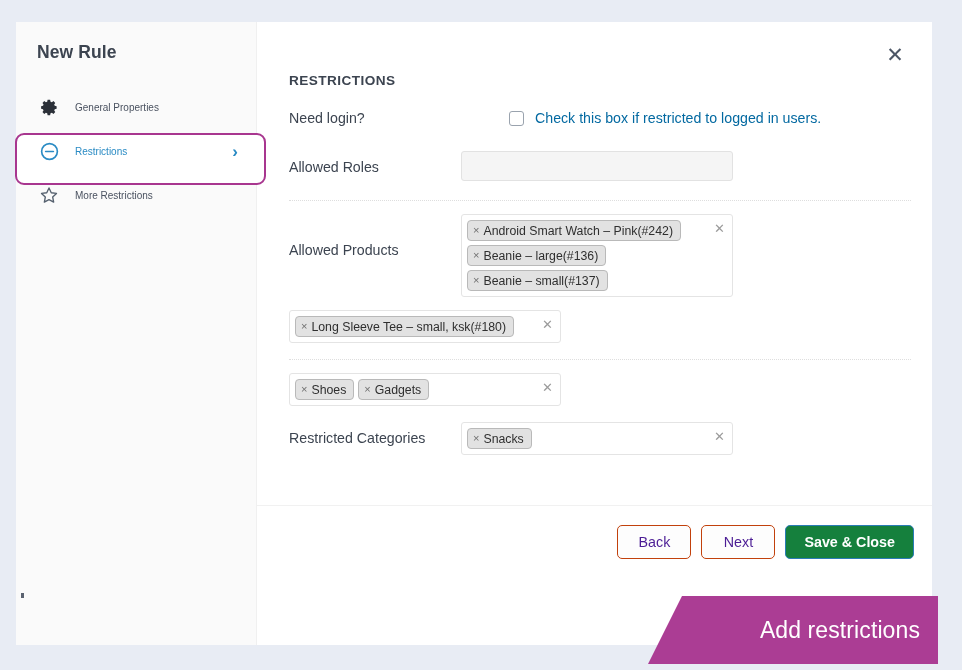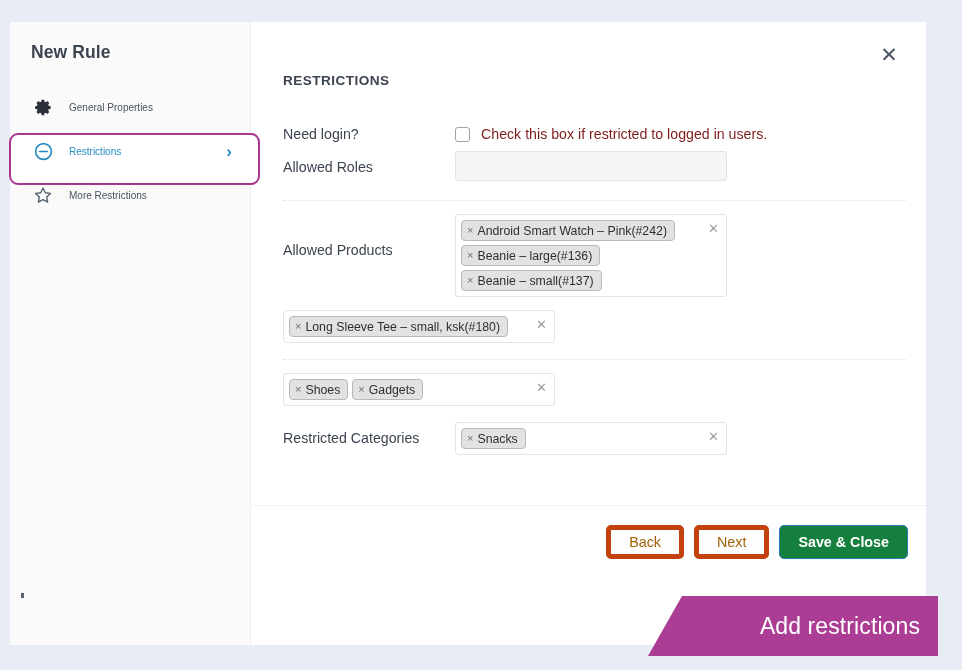--- a/index.html
+++ b/index.html
@@ -7,21 +7,21 @@
     margin: 0; padding: 0;
     width: 962px; height: 670px;
     overflow: hidden;
     background: #e8ecf4;
     font-family: "Liberation Sans", sans-serif;
   }
 
   
   #modal {
     position: absolute;
-    left: 10px; top: 22px;
+    left: 16px; top: 22px;
     width: 916px; height: 623px;
     background: #ffffff;
     display: flex;
     overflow: visible;
     border-radius: 13px;
   }
 
   
   #sidebar {
     width: 240px;
@@ -115,34 +115,34 @@
   .row-label {
     width: 172px;
     flex: 0 0 172px;
     font-size: 14.2px;
     color: #3c4450;
     padding-top: 8px;
   }
   .row-field { flex: 1 1 auto; }
 
   
-  #row-needlogin { align-items: flex-end; min-height: 32px; }
+  #row-needlogin { align-items: flex-start; min-height: 32px; gap: 48px; }
   #row-needlogin .row-label { padding-top: 0; }
   .chk-wrap { display: flex; align-items: center; }
   .chk {
     width: 15px; height: 15px;
     border: 1.4px solid #9aa3ae;
     border-radius: 3px;
     background: #fff;
     flex: 0 0 15px;
   }
   .chk-text {
     margin-left: 11px;
     font-size: 14.2px;
-    color: #7f1d1d;
+    color: #0369a1;
   }
 
   
   .plain-input {
     width: 272px;
     height: 30px;
     background: #f5f5f5;
     border: 1px solid #e2e2e2;
     border-radius: 3px;
   }
@@ -214,37 +214,37 @@
     height: 34px;
     border-radius: 5px;
     font-size: 14.3px;
     display: flex; align-items: center; justify-content: center;
     cursor: pointer;
     user-select: none;
     padding: 0 18px;
   }
   .btn-secondary {
     background: #fdfdfd;
-    border: 5px solid #c2410c;
-    color: #a16207;
+    border: 1px solid #c2410c;
+    color: #4c1d95;
     min-width: 74px;
   }
   .btn-primary {
     background: #15803d;
     border: 1px solid #2a7cb5;
     color: #ffffff;
     font-weight: bold;
     min-width: 126px;
   }
 
   
   #banner {
     position: absolute;
     left: 648px; top: 596px;
-    width: 290px; height: 60px;
+    width: 290px; height: 68px;
     background: #ab3d94;
     color: #ffffff;
     font-size: 23px;
     display: flex;
     align-items: center;
     justify-content: flex-end;
     padding-right: 18px;
     clip-path: polygon(34px 0, 100% 0, 100% 100%, 0 100%);
     z-index: 5;
     letter-spacing: .1px;

